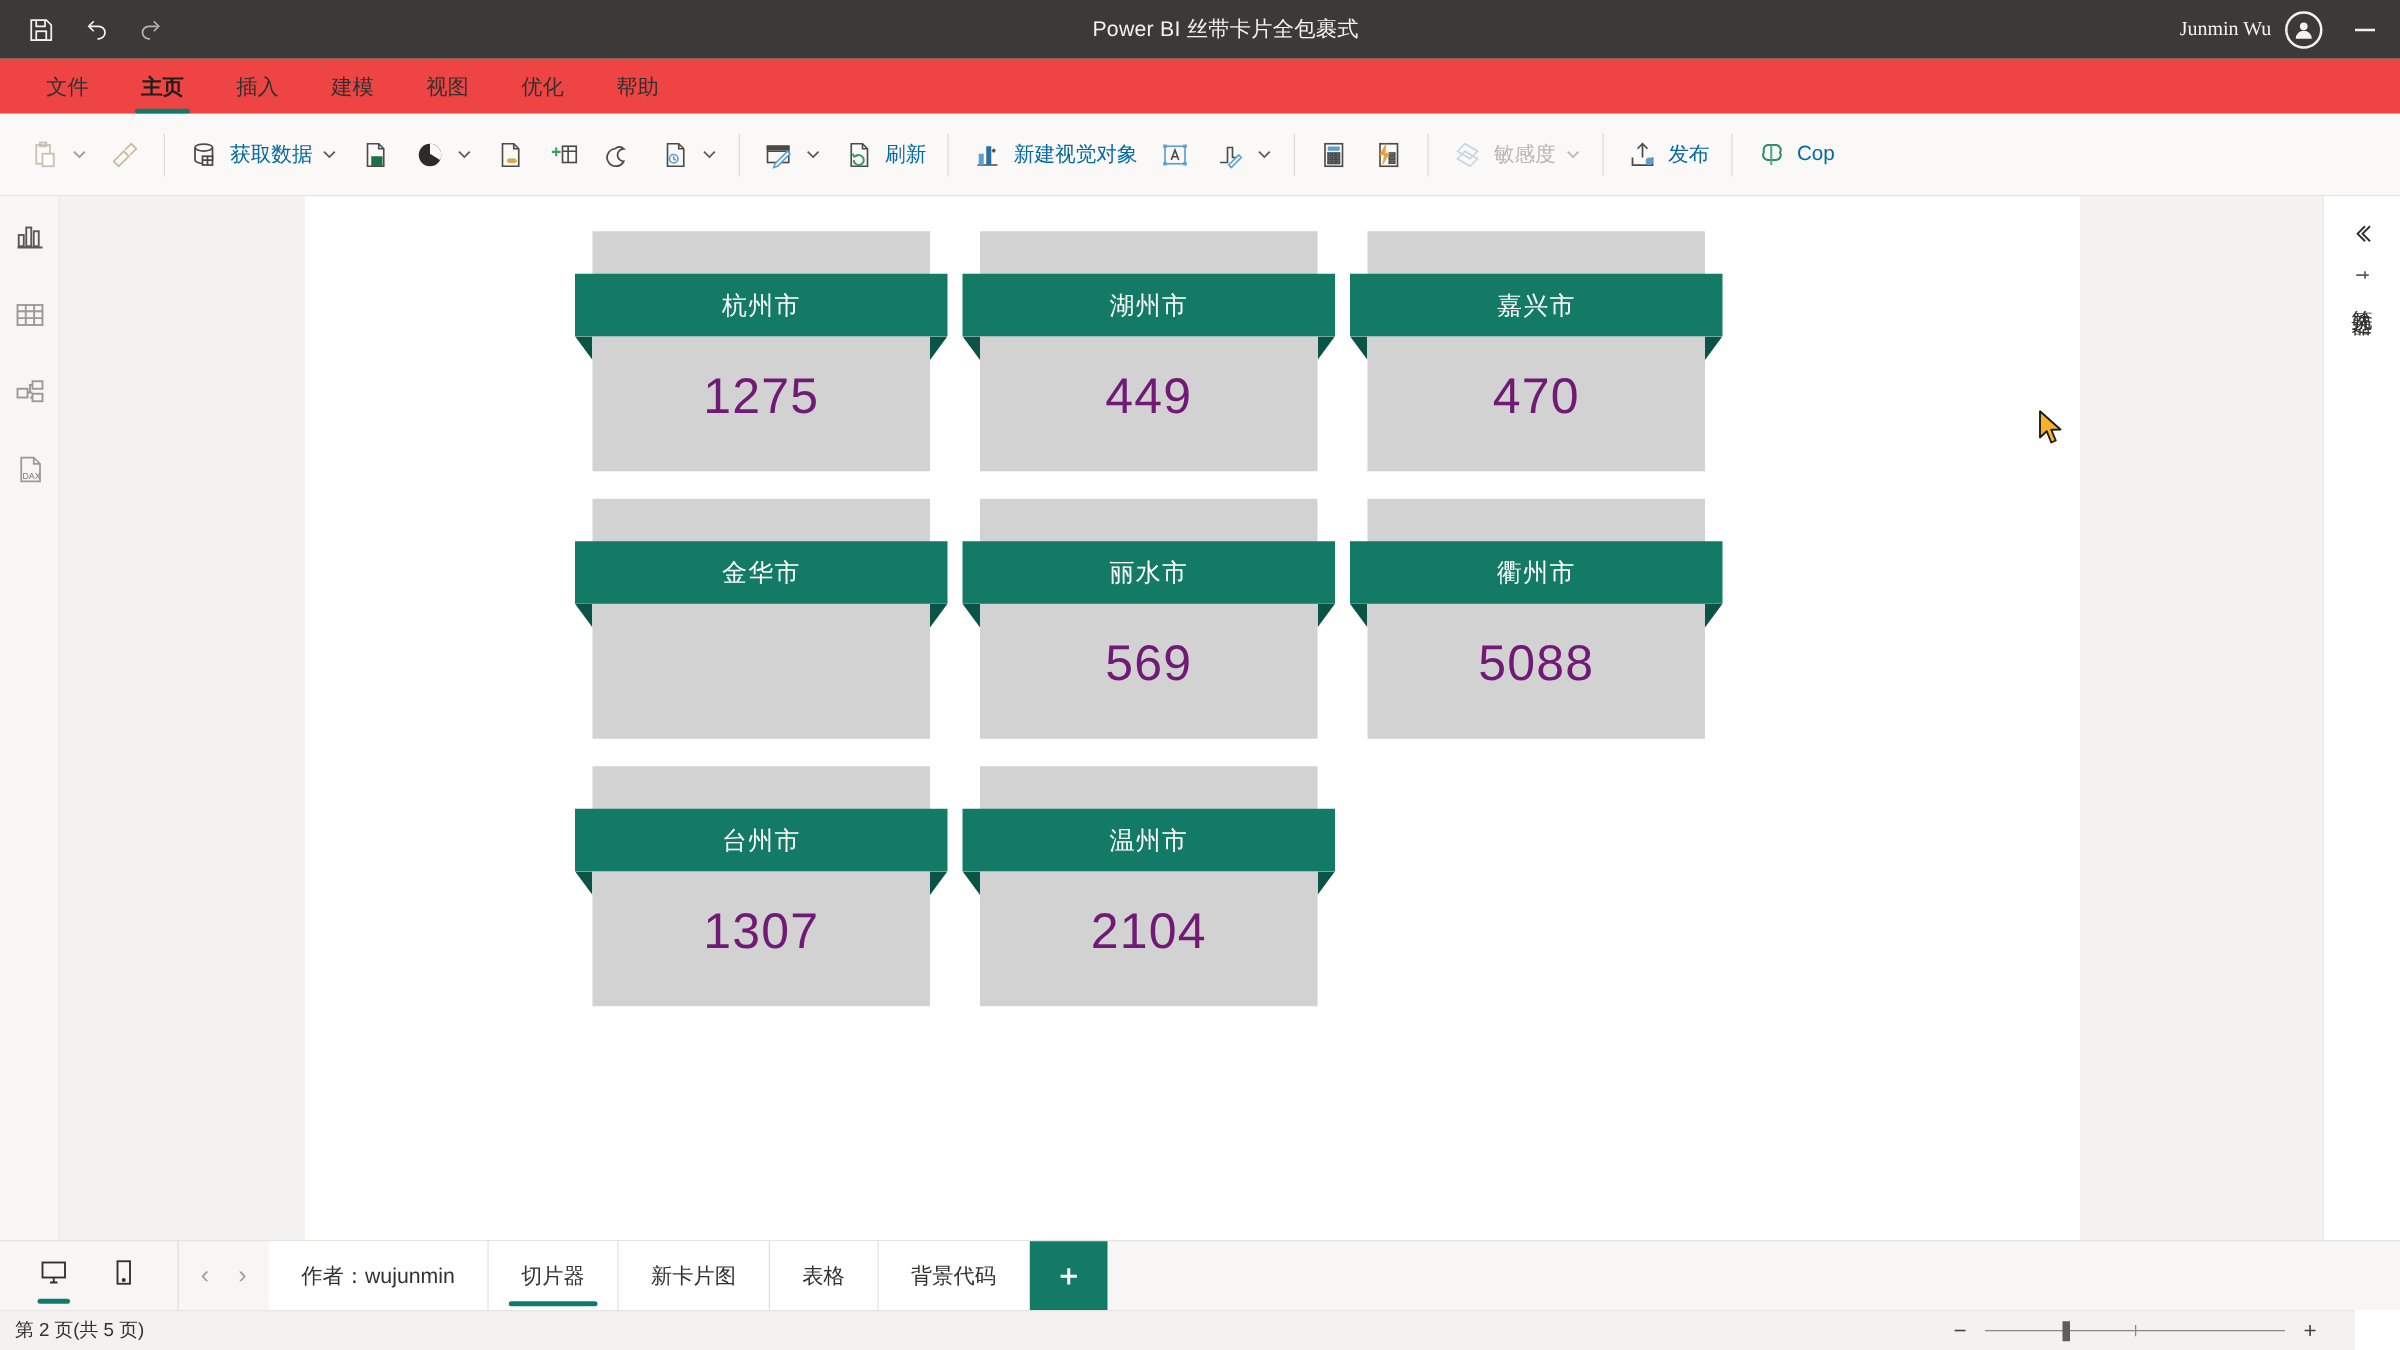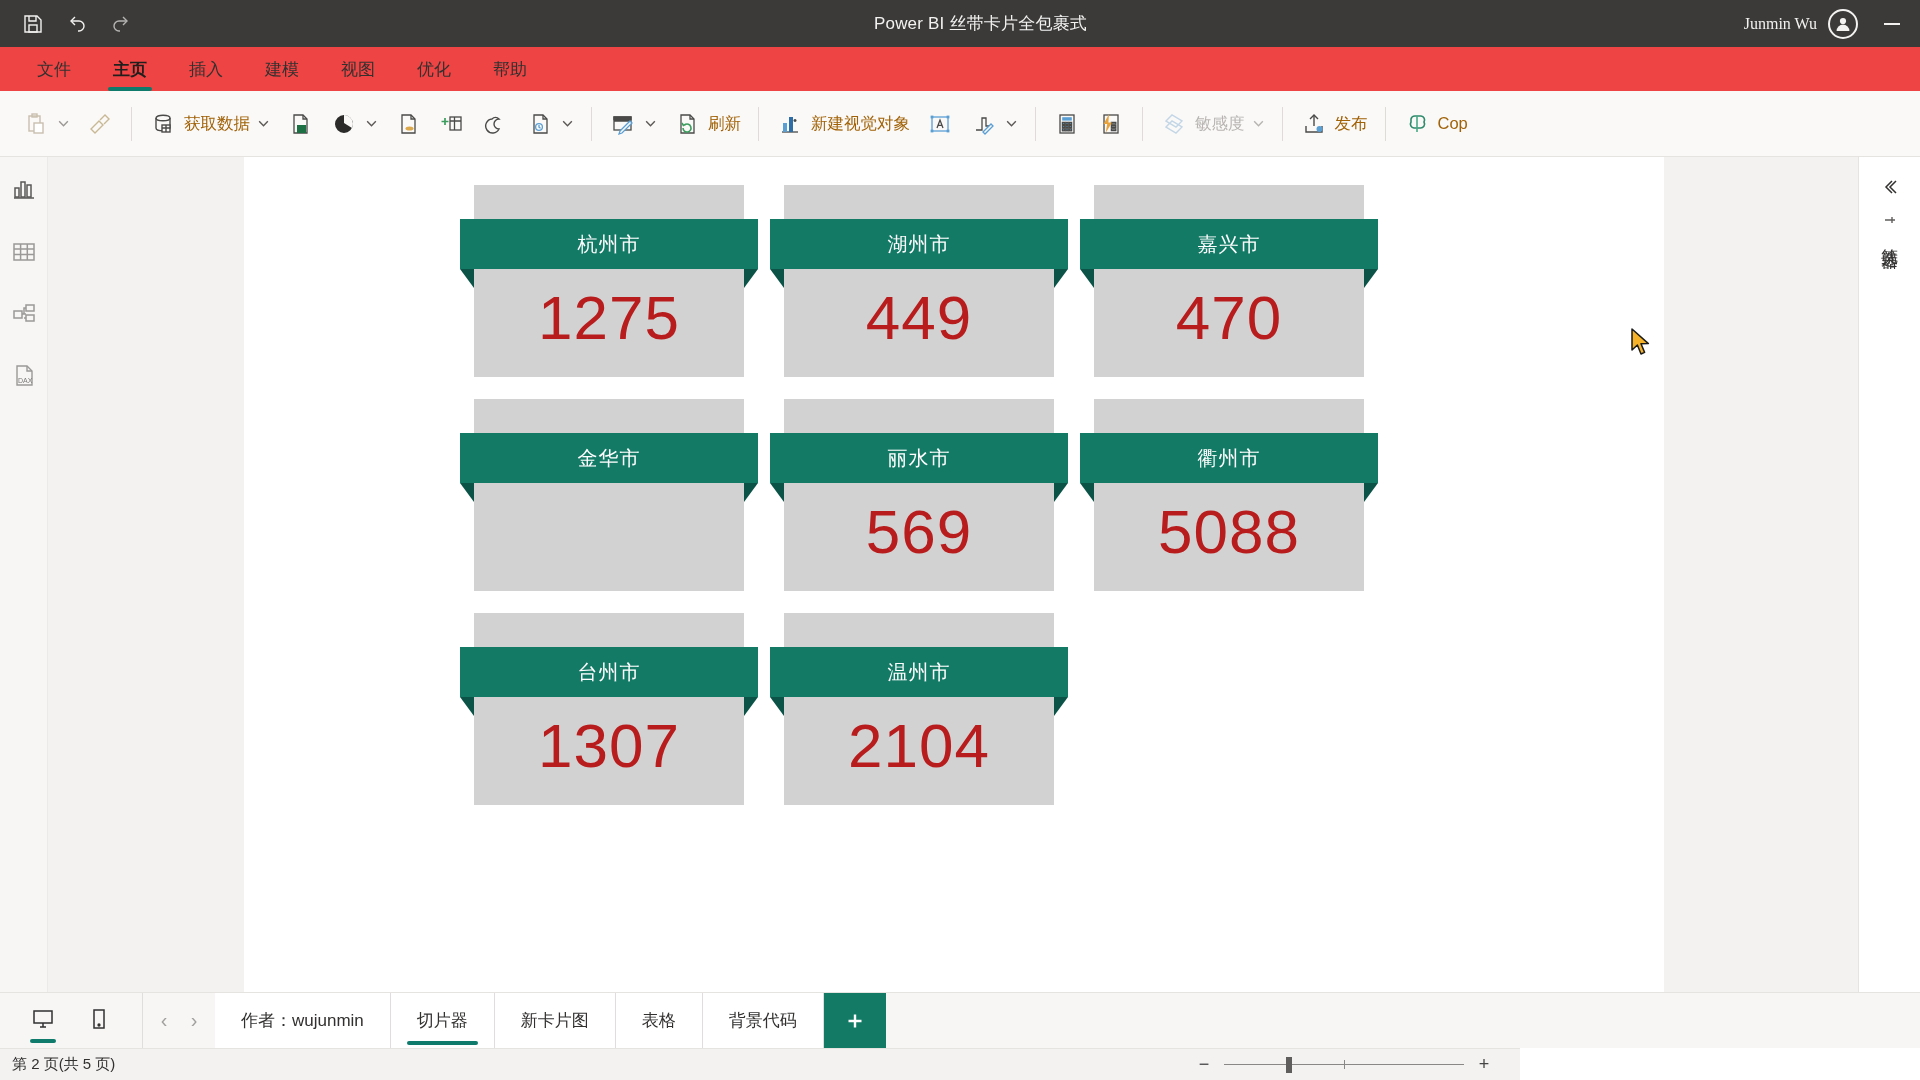--- a/index.html
+++ b/index.html
@@ -65,21 +65,21 @@
 
   
   .toolbar {
     position: absolute; left: 0; top: 91px; width: 1920px; height: 66px;
     background: #faf9f8; border-bottom: 1px solid #e6e4e1;
     display: flex; align-items: center; padding-left: 14px; overflow: hidden;
   }
   .tbtn {
     display: flex; align-items: center; gap: 7px;
     height: 48px; padding: 0 8px; cursor: pointer; white-space: nowrap;
-    color: #a16207; font-size: 16.5px;
+    color: #0369a1; font-size: 16.5px;
   }
   .tbtn.dim { color: #b7b4b1; }
   .tico { display: flex; align-items: center; justify-content: center; width: 28px; height: 28px; }
   .tsep { width: 1px; height: 34px; background: #dedbd8; margin: 0 9px; flex: none; }
   .chev { width: 13px; height: 13px; flex: none; }
 
   
   .leftrail {
     position: absolute; left: 0; top: 157px; width: 48px; bottom: 88px;
     background: #f7f6f5; border-right: 1px solid #eceae8;
@@ -119,21 +119,21 @@
   }
   .rcard-fold-l, .rcard-fold-r {
     position: absolute; top: 84px; width: 14px; height: 19px; z-index: 2;
     background: #0c5347;
   }
   .rcard-fold-l { left: -14px; clip-path: polygon(0 0, 100% 0, 100% 100%); }
   .rcard-fold-r { left: 270px; clip-path: polygon(0 0, 100% 0, 0 100%); }
   .rcard-value {
     position: absolute; left: 0; right: 0; top: 96px; height: 72px;
     display: flex; align-items: center; justify-content: center;
-    color: #b91c1c; font-size: 62px; font-weight: 300; letter-spacing: 1px;
+    color: #701a75; font-size: 40px; font-weight: 300; letter-spacing: 1px;
   }
 
   
   .rightrail {
     position: absolute; right: 0; top: 157px; width: 62px; bottom: 88px;
     background: #ffffff; border-left: 1px solid #e6e4e1;
     display: flex; flex-direction: column; align-items: center; padding-top: 14px;
   }
   .rr-chev { width: 32px; height: 32px; display: flex; align-items: center; justify-content: center; cursor: pointer; }
   .rr-pin { margin-top: 12px; width: 14px; height: 10px; }
@@ -170,21 +170,21 @@
     content: ""; position: absolute; left: 16px; right: 16px; bottom: 3px;
     height: 4px; background: #0f7b6c; border-radius: 2px;
   }
   .ptab-add {
     width: 62px; background: #137a66; color: #ffffff;
     display: flex; align-items: center; justify-content: center; cursor: pointer;
   }
 
   
   .statusbar {
-    position: absolute; left: 0; bottom: 0; width: 1520px; height: 32px;
+    position: absolute; left: 0; bottom: 0; width: 1884px; height: 32px;
     background: #f3f2f1; border-top: 1px solid #e6e4e1;
     display: flex; align-items: center; justify-content: space-between;
     padding: 0 12px; font-size: 15px; color: #323130;
   }
   .zoomwrap { display: flex; align-items: center; gap: 12px; padding-right: 16px; }
   .zbtn { font-size: 18px; color: #444; width: 16px; text-align: center; cursor: pointer; }
   .ztrack { position: relative; width: 240px; height: 14px; display: flex; align-items: center; }
   .ztrack .line { position: absolute; left: 0; right: 0; height: 1px; background: #8a8886; }
   .ztrack .mid { position: absolute; left: 50%; width: 1px; height: 9px; background: #8a8886; }
   .ztrack .thumb { position: absolute; left: 26%; width: 6px; height: 16px; background: #605e5c; }

